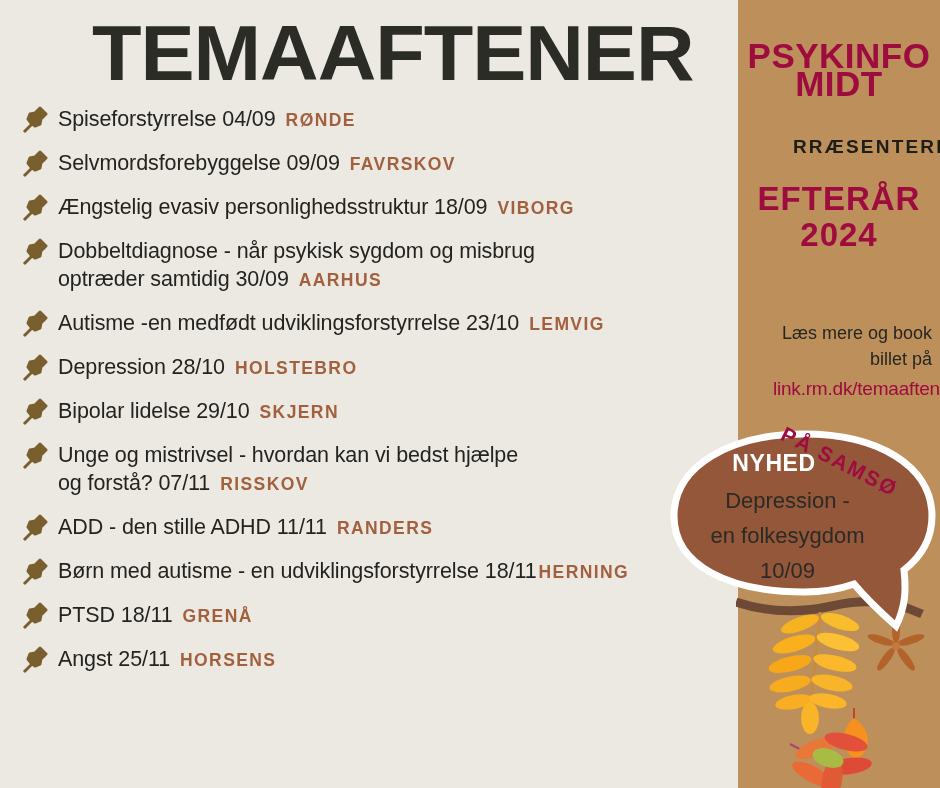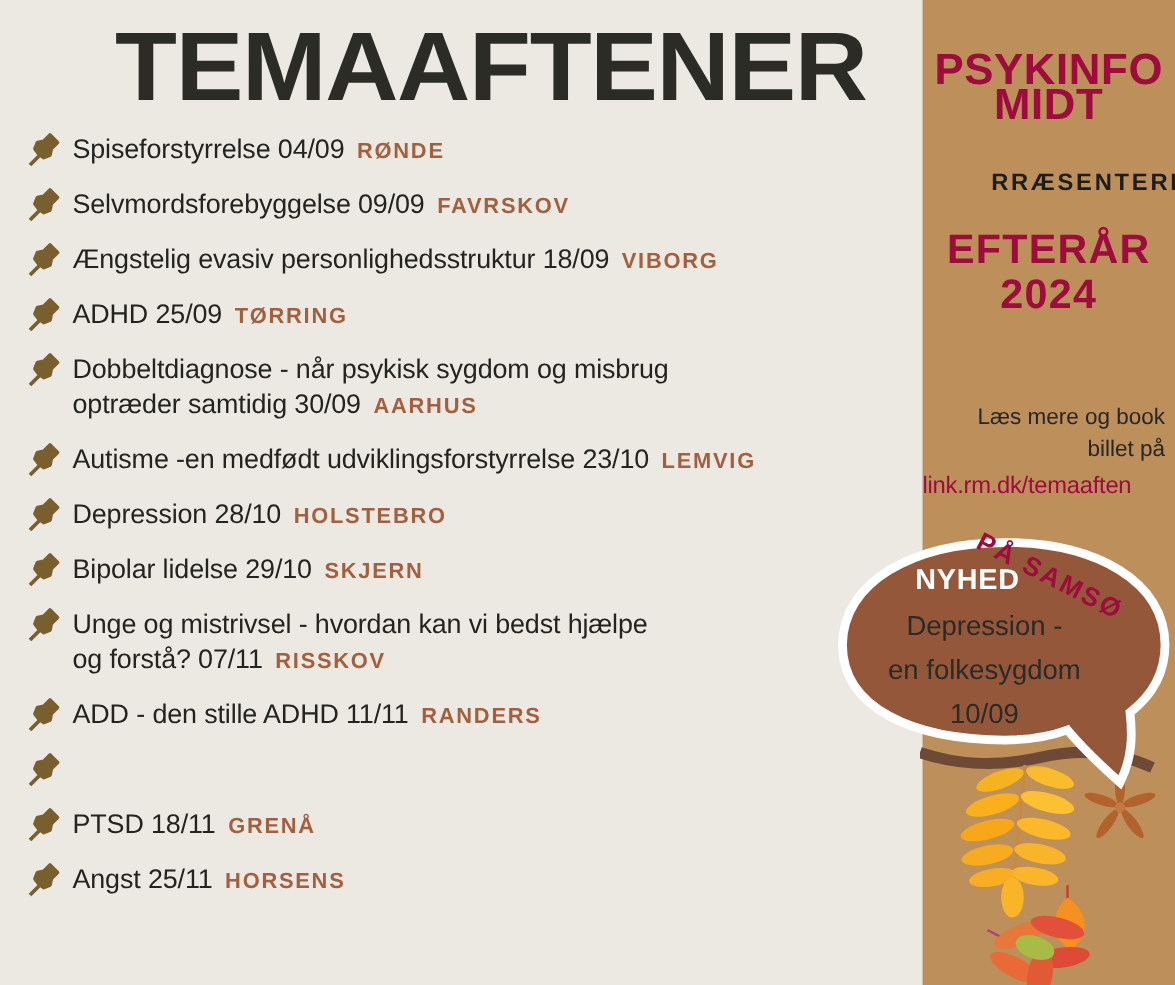--- a/index.html
+++ b/index.html
@@ -31,21 +31,21 @@
     position:absolute;left:0;width:202px;text-align:center;
     color:#9e0b3f;font-weight:bold;font-size:33px;line-height:1.05;
   }
   .season1{top:182px;letter-spacing:1px;}
   .season2{top:218px;letter-spacing:1px;}
   .readmore{
     position:absolute;left:8px;width:186px;text-align:right;top:320px;
     font-size:18px;color:#262622;line-height:1.45;
   }
   .link{
-    position:absolute;left:0;width:202px;text-align:left;top:378px;
+    position:absolute;left:0;width:202px;text-align:right;top:378px;
     font-size:19px;color:#9e0b3f;letter-spacing:-.2px;
   }
 
   
   .title{
     position:absolute;left:92px;top:8px;
     font-size:78px;font-weight:bold;color:#2c2c26;
     letter-spacing:-1px;
     transform:scaleX(1.04);transform-origin:left top;
     font-family:"Liberation Sans", sans-serif;
@@ -177,28 +177,20 @@
 
     <div class="item">
       <svg class="pin" viewBox="0 0 30 28">
           <path d="M2 26 L11 17 M18 2 L13 7 L8 8 L6 13 L9 17 L13 20 L18 18 L19 13 L24 8 Z" stroke="#7a5f2e" stroke-width="3" fill="#7a5f2e" stroke-linejoin="round"></path>
         </svg>
       <div class="itxt">
         <span>Ængstelig evasiv personlighedsstruktur 18/09</span><span class="city">VIBORG</span>
       </div>
     </div>
 
-    <div class="item">
-      <svg class="pin" viewBox="0 0 30 28">
-          <path d="M2 26 L11 17 M18 2 L13 7 L8 8 L6 13 L9 17 L13 20 L18 18 L19 13 L24 8 Z" stroke="#7a5f2e" stroke-width="3" fill="#7a5f2e" stroke-linejoin="round"></path>
-        </svg>
-      <div class="itxt">
-        <span>ADHD 25/09</span><span class="city">TØRRING</span>
-      </div>
-    </div>
 
     <div class="item">
       <svg class="pin" viewBox="0 0 30 28">
           <path d="M2 26 L11 17 M18 2 L13 7 L8 8 L6 13 L9 17 L13 20 L18 18 L19 13 L24 8 Z" stroke="#7a5f2e" stroke-width="3" fill="#7a5f2e" stroke-linejoin="round"></path>
         </svg>
       <div class="itxt">
         <span>Dobbeltdiagnose - når psykisk sygdom og misbrug</span>
         <span class="l2"><span>optræder samtidig 30/09</span><span class="city">AARHUS</span></span>
       </div>
     </div>
@@ -246,20 +238,23 @@
         </svg>
       <div class="itxt">
         <span>ADD - den stille ADHD 11/11</span><span class="city">RANDERS</span>
       </div>
     </div>
 
     <div class="item">
       <svg class="pin" viewBox="0 0 30 28">
           <path d="M2 26 L11 17 M18 2 L13 7 L8 8 L6 13 L9 17 L13 20 L18 18 L19 13 L24 8 Z" stroke="#7a5f2e" stroke-width="3" fill="#7a5f2e" stroke-linejoin="round"></path>
         </svg>
+      <div class="itxt">
+        <span>Børn med autisme - en udviklingsforstyrrelse 18/11</span><span class="city nosp">HERNING</span>
+      </div>
     </div>
 
     <div class="item">
       <svg class="pin" viewBox="0 0 30 28">
           <path d="M2 26 L11 17 M18 2 L13 7 L8 8 L6 13 L9 17 L13 20 L18 18 L19 13 L24 8 Z" stroke="#7a5f2e" stroke-width="3" fill="#7a5f2e" stroke-linejoin="round"></path>
         </svg>
       <div class="itxt">
         <span>PTSD 18/11</span><span class="city">GRENÅ</span>
       </div>
     </div>

